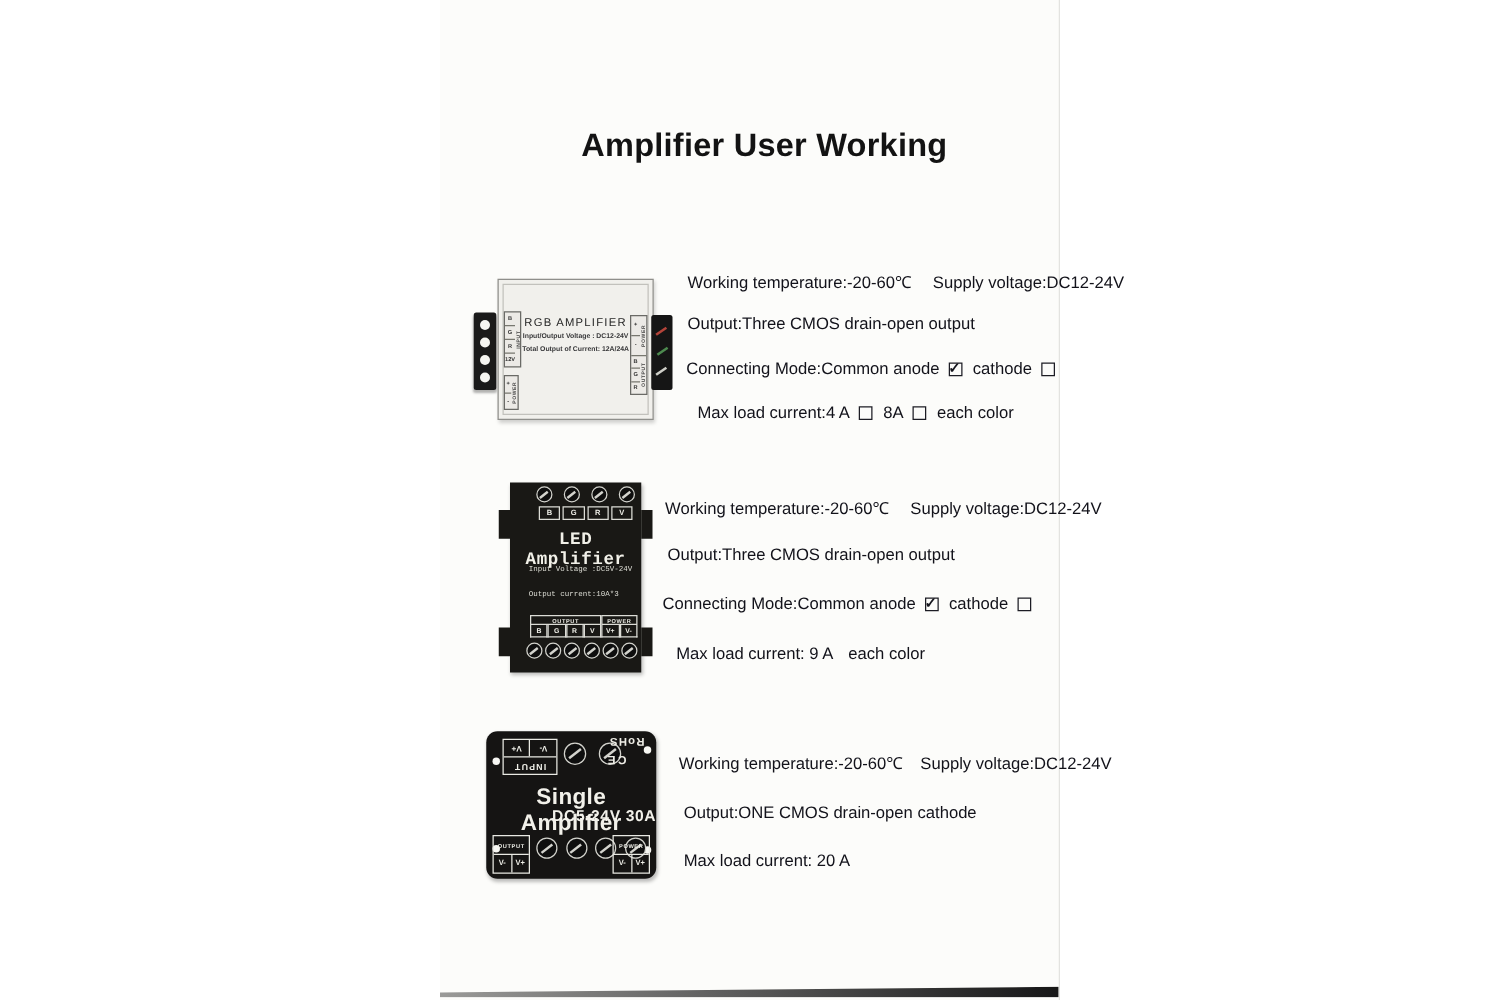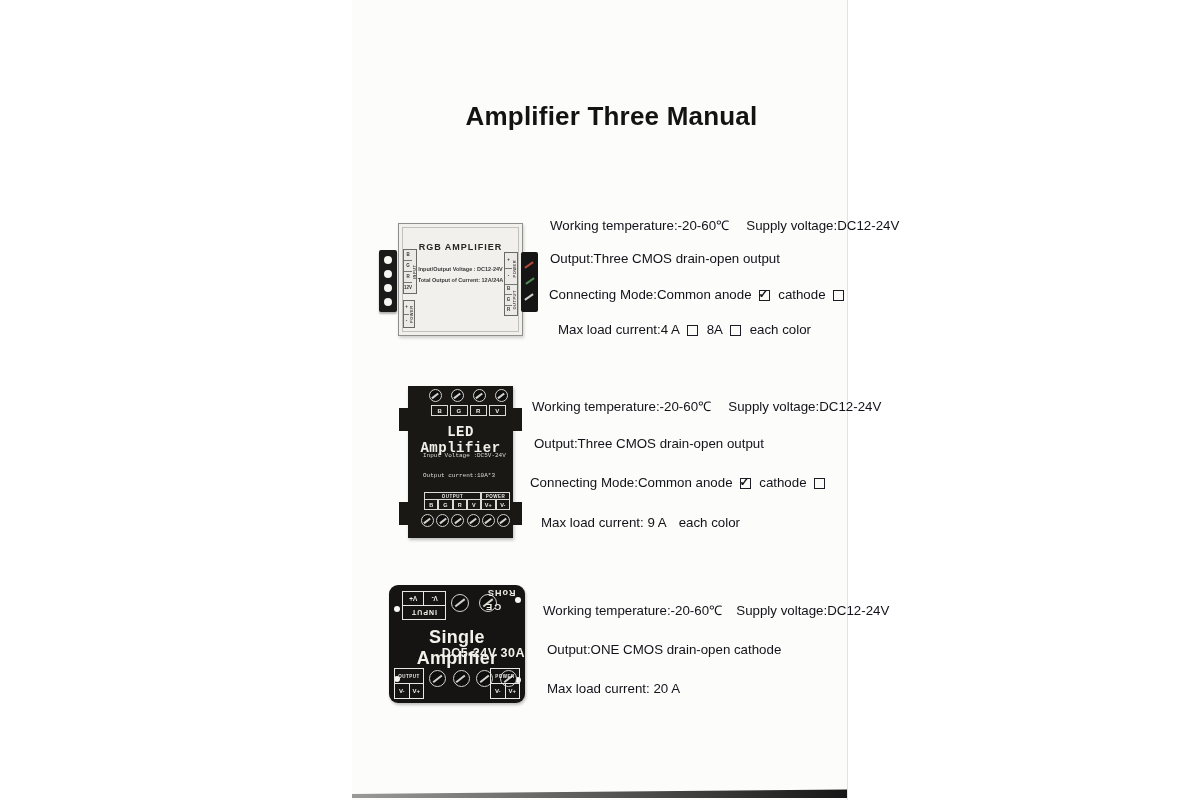--- a/index.html
+++ b/index.html
@@ -35,22 +35,22 @@
   .s2-l3{left:178px;top:475px;} .s2-l4{left:189px;top:515px;}
   
   .s3-l1{left:191px;top:601px;} .s3-l2{left:195px;top:642px;}
   .s3-l3{left:195px;top:681px;}
 
   
   .rgb-box { position:absolute; left:46px; top:223px; width:125px; height:113px;
              background:#f1f0ec; border:1px solid #8f8f8b;
              box-shadow:1px 2px 3px rgba(0,0,0,0.18); }
   .rgb-box::before { content:""; position:absolute; inset:3px; border:1px solid #c2c1bc; }
-  .rgb-title { position:absolute; top:18px; width:100%; text-align:center;
-             font-weight:bold; font-size:9px; letter-spacing:1px; color:#262626; }
+  .rgb-title { position:absolute; top:29px; width:100%; text-align:center;
+             font-weight:normal; font-size:9px; letter-spacing:1px; color:#262626; }
   .rgb-center { position:absolute; top:40px; left:0; width:100%; text-align:center; }
   .rgb-cline { font-weight:bold; font-size:5.5px; color:#38383a; line-height:11px; }
   .vstrip { position:absolute; border:1px solid #6a6a66; background:#eceae6;
             display:flex; }
   .vcells { display:flex; flex-direction:column; flex:1; }
   .vcells span { flex:1; border-bottom:1px solid #77776f; font-size:4.5px;
             font-weight:bold; color:#333; text-align:center; line-height:1;
             display:flex; align-items:center; justify-content:center; }
   .vcells span:last-child { border-bottom:none; }
   .vword { writing-mode:vertical-rl; transform:rotate(180deg); font-size:4px;
@@ -150,21 +150,21 @@
   .single-screws-bot { position:absolute; left:40px; top:85px; width:88px;
            display:flex; justify-content:space-between; }
   .single-screws-bot .screw { width:17px; height:17px; }
 </style>
 </head>
 <body>
 
 <div class="canvas">
   <div class="page">
 
-    <div class="title">Amplifier Three Manual</div>
+    <div class="title">Amplifier User Working</div>
 
     <div class="rgb-connector">
       <i></i>
       <i></i>
       <i></i>
       <i></i>
     </div>
 
     <div class="rgb-box">
       <div class="rgb-title">RGB AMPLIFIER</div>

